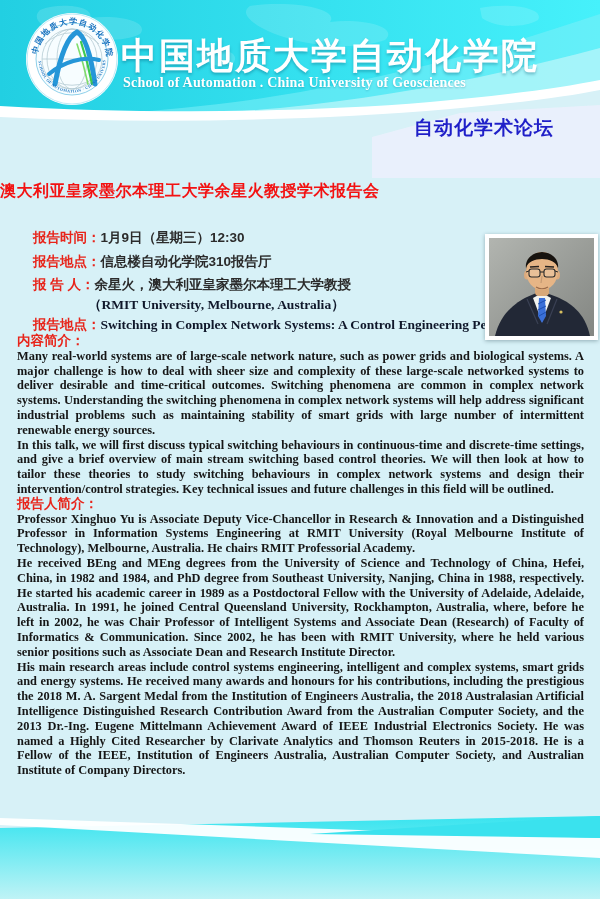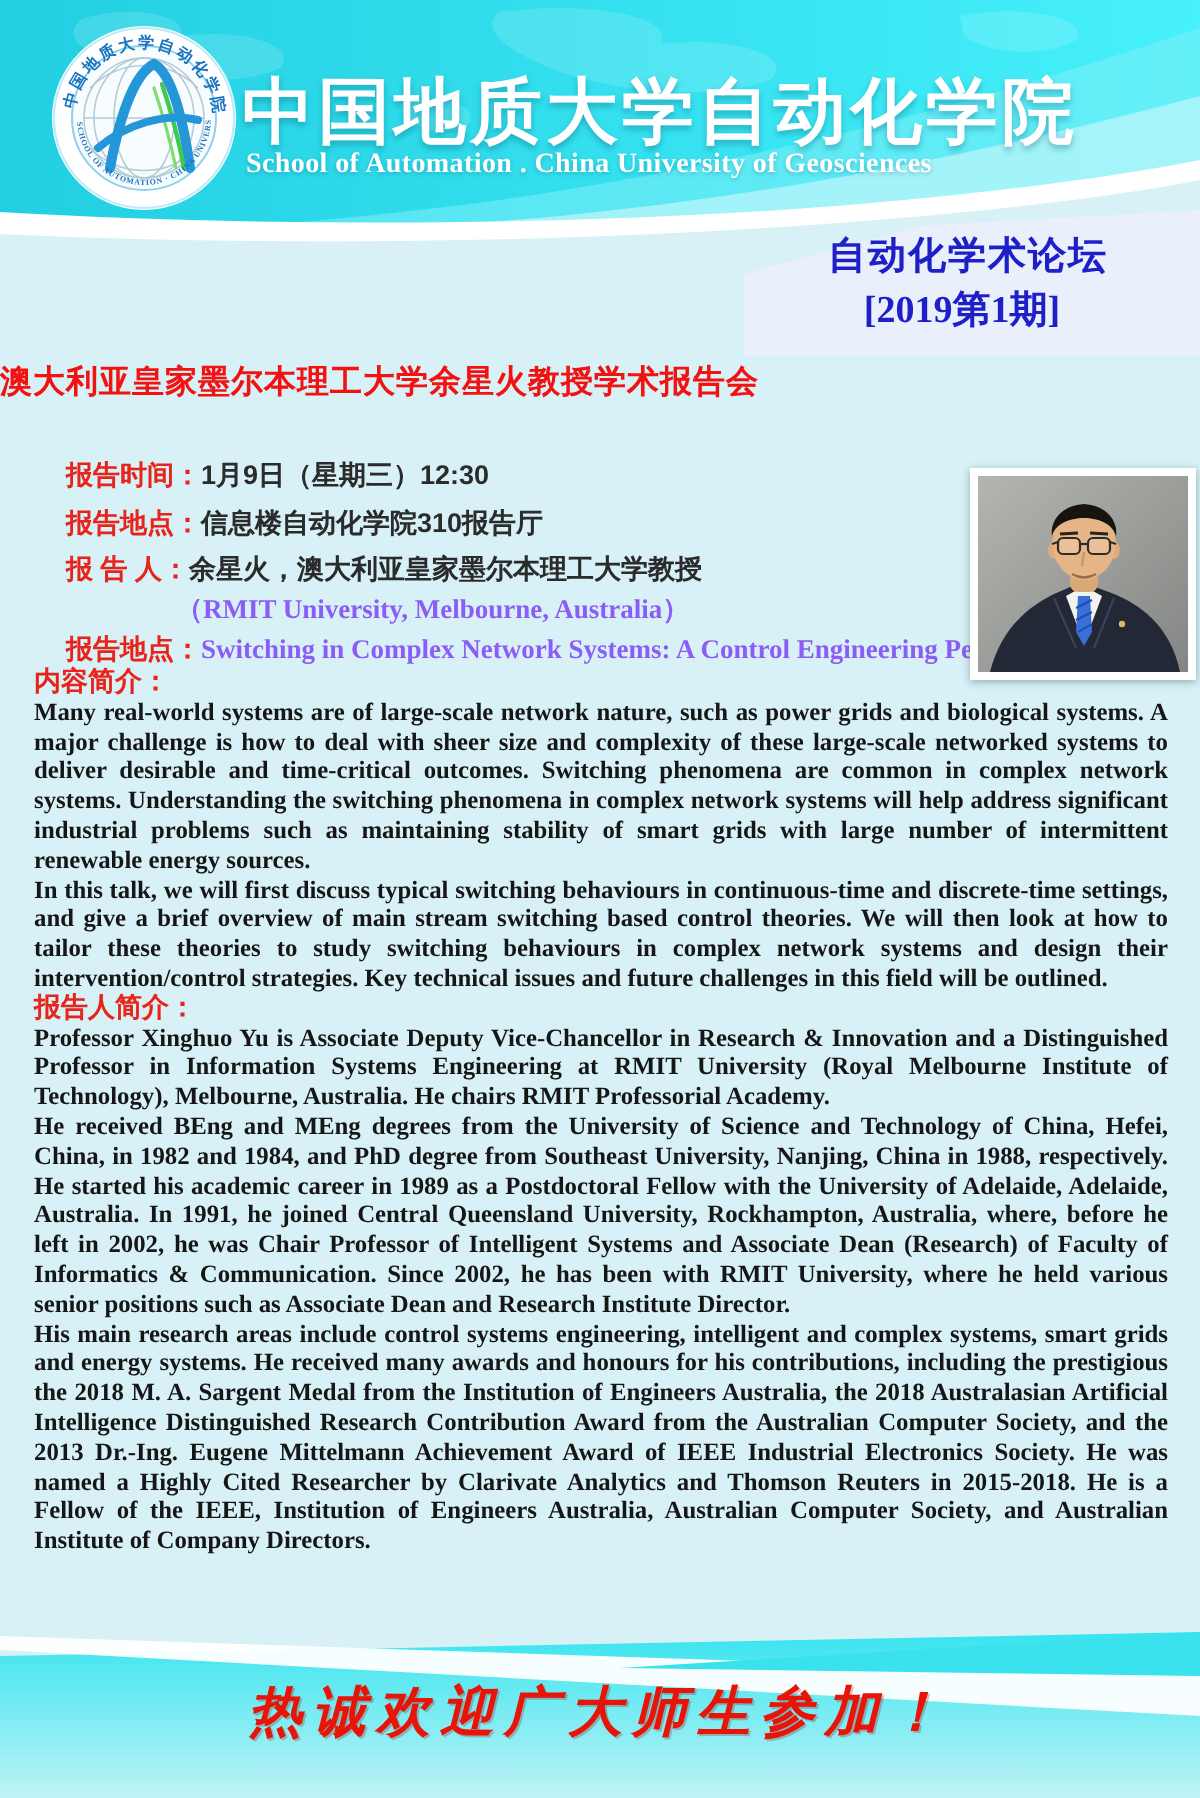--- a/index.html
+++ b/index.html
@@ -43,21 +43,21 @@
   .main-title{
     position:absolute;left:0;top:181px;width:508px;text-align:left;
     font-size:16px;font-weight:800;color:#f31212;letter-spacing:.5px;
     font-family:"Liberation Sans",sans-serif;
     white-space:nowrap;
   }
   
   .info-row{position:absolute;left:33px;white-space:nowrap;font-size:13.5px;line-height:17px;}
   .info-label{color:#e8241a;font-weight:700;font-family:"Liberation Sans",sans-serif;}
   .info-value{color:#2b2b2b;font-weight:700;font-family:"Liberation Sans",sans-serif;}
-  .info-value-en{color:#8b5cf6;font-weight:700;font-family:"Liberation Serif",serif;}
+  .info-value-en{color:#0f172a;font-weight:700;font-family:"Liberation Serif",serif;}
   
   #photo-frame{
     position:absolute;left:485px;top:234px;width:105px;height:98px;
     background:#ffffff;padding:4px;
     box-shadow:0 1px 4px rgba(40,70,80,.4);
   }
   
   #body-text{
     position:absolute;left:17px;top:334px;width:567px;
     font-size:12.4px;line-height:14.8px;font-weight:700;color:#161616;
@@ -143,21 +143,20 @@
 
     <div class="hdr-title-cn">中国地质大学自动化学院</div>
     <div class="hdr-sub-en">School of Automation . China University of Geosciences</div>
   </div>
 
   <svg class="abs" style="left:0;top:103px;" width="600" height="75" viewBox="0 0 600 75">
     <polygon points="372,34 460,10 600,2 600,75 372,75" fill="#eef0fc" opacity="0.8"></polygon>
   </svg>
 
   <div class="forum-line1">自动化学术论坛</div>
-  <div class="forum-line2">[2019第1期]</div>
 
   <div class="main-title">澳大利亚皇家墨尔本理工大学余星火教授学术报告会</div>
 
   <div>
     <div class="info-row" style="top:229px;">
       <span class="info-label">报告时间：</span><span class="info-value">1月9日（星期三）12:30</span>
     </div>
     <div class="info-row" style="top:253px;">
       <span class="info-label">报告地点：</span><span class="info-value">信息楼自动化学院310报告厅</span>
     </div>
@@ -234,15 +233,14 @@
     <defs>
       <linearGradient id="footGrad" x1="0" y1="0" x2="0" y2="1">
         <stop offset="0" stop-color="#38e4ef"></stop>
         <stop offset="1" stop-color="#bff3f6"></stop>
       </linearGradient>
     </defs>
     <polygon points="0,16 600,4 600,87 0,87" fill="url(#footGrad)"></polygon>
     <polygon points="0,6 600,26 600,46 0,13" fill="#ffffff" opacity="0.95"></polygon>
     <polygon points="310,22 600,4 600,26" fill="#3ae2ee"></polygon>
   </svg>
-  <div class="footer-text">热诚欢迎广大师生参加！</div>
 
 </div>
 
 </body></html>

